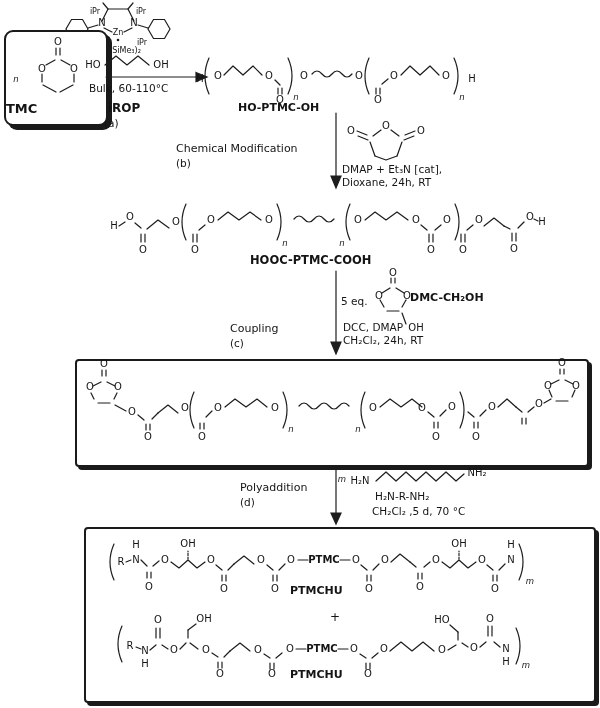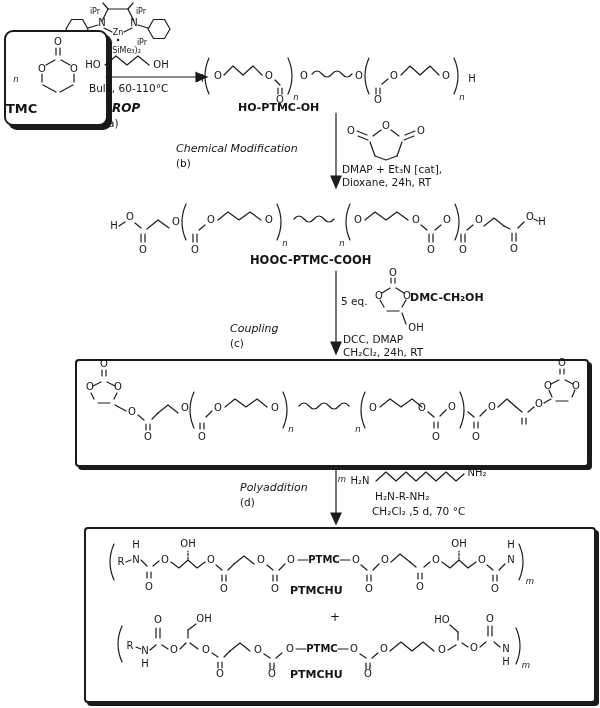--- a/index.html
+++ b/index.html
@@ -1,21 +1,21 @@
 <!DOCTYPE html>
 <html><head>
 <meta charset="utf-8">
 <style>
   html,body{margin:0;padding:0;background:#fff}
   .scene{position:relative;width:600px;height:708px;background:#fff;
          font-family:"DejaVu Sans",sans-serif;color:#141414;overflow:hidden}
   .lbl{position:absolute;font-size:10.5px;line-height:13px;white-space:nowrap}
   .ctr{text-align:left}
   .b{font-weight:bold}
-  .it{font-style:italic}
+  .it{}
   .box{position:absolute;background:#fff;border:2px solid #1a1a1a;
        border-radius:6px;box-shadow:3px 3px 0 #1a1a1a}
   svg.struct{position:absolute;overflow:visible}
   svg.struct line,svg.struct polyline,svg.struct path{
     stroke:#1d1d1d;stroke-width:1.2;fill:none;stroke-linecap:round;stroke-linejoin:round}
   svg.struct polygon{fill:none;stroke:#1d1d1d;stroke-width:1.2}
   svg.struct polygon.ah{fill:#1d1d1d;stroke:#1d1d1d}
   svg.struct circle{fill:#1d1d1d;stroke:none}
   svg.struct text{fill:#141414;font-family:"DejaVu Sans",sans-serif;
     font-size:10px;text-anchor:middle}
@@ -216,21 +216,21 @@
       <line x1="37" y1="43" x2="41" y2="54"></line>
     </g>
     <text x="28" y="6">O</text>
     <text x="14" y="29">O</text>
     <text x="42" y="29">O</text>
     <text x="51" y="61">OH</text>
   </svg>
   <div class="lbl b" style="left:410px;top:291px;font-size:11px">DMC-CH₂OH</div>
   <div class="lbl it ctr" style="left:230px;top:322px;width:120px;font-size:11px">Coupling</div>
   <div class="lbl ctr" style="left:230px;top:337px;width:120px">(c)</div>
-  <div class="lbl" style="left:343px;top:333px">
+  <div class="lbl" style="left:343px;top:321px">
     <div>DCC, DMAP</div>
     <div>CH₂Cl₂, 24h, RT</div>
   </div>
 
   <div class="box" style="left:75px;top:359px;width:510px;height:104px;border-radius:4px"></div>
   <svg class="struct" style="left:78px;top:362px" width="507" height="84">
     <g>
       <line x1="24" y1="8" x2="24" y2="14"></line>
         <line x1="28" y1="8" x2="28" y2="14"></line>
       <line x1="23" y1="20" x2="15" y2="24"></line>

